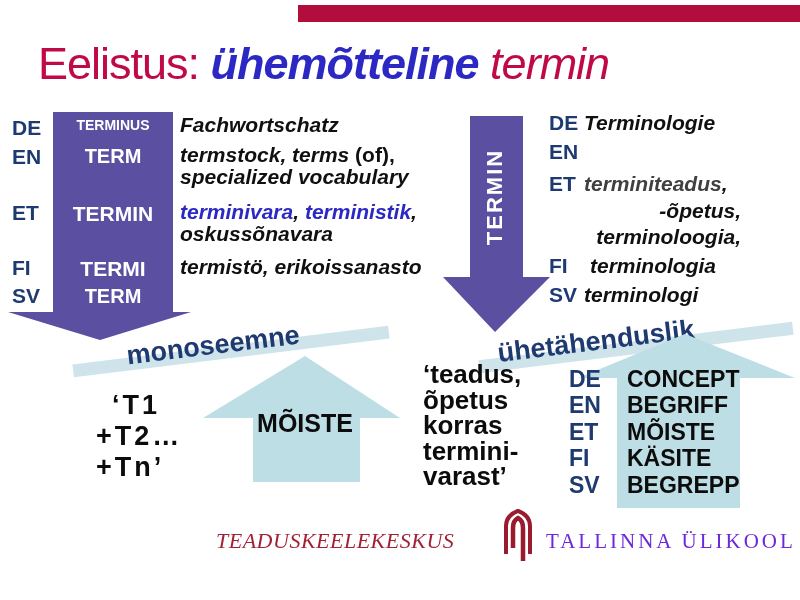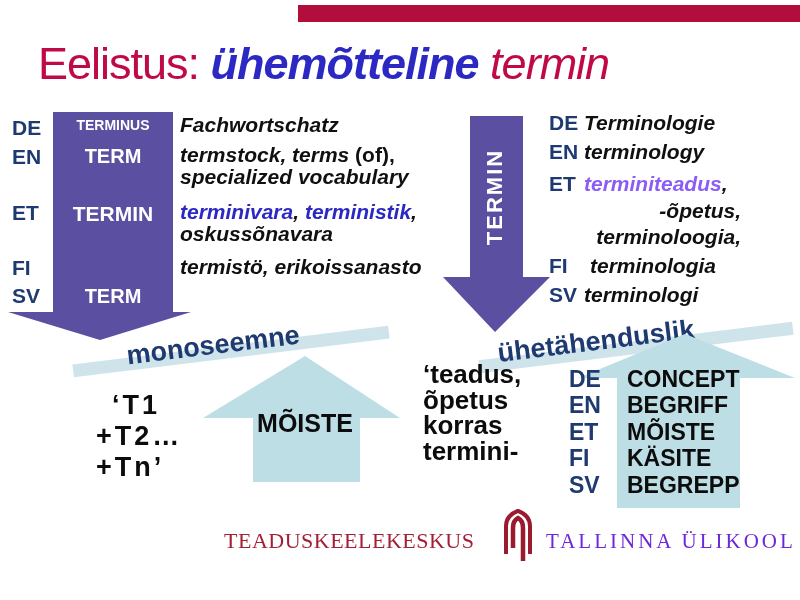--- a/index.html
+++ b/index.html
@@ -24,21 +24,21 @@
     clip-path:polygon(27px 0,80px 0,80px 161px,107px 161px,52px 216px,0 161px,27px 161px); }
   .moiste-arrow { left:203px; top:356px; width:197px; height:126px;
     clip-path:polygon(102px 0,197px 62px,157px 62px,157px 126px,50px 126px,50px 62px,0 62px); }
   .concept-arrow { left:578px; top:334px; width:217px; height:174px;
     clip-path:polygon(107px 0,217px 44px,162px 44px,162px 174px,39px 174px,39px 44px,0 44px); }
   
   .lang { color:#1e3a70; font-weight:bold; font-size:21px; white-space:nowrap; }
   .white-term { color:#ffffff; font-weight:bold; text-align:center; left:53px; width:120px; white-space:nowrap; }
   .desc { font-size:21px; font-weight:bold; font-style:italic; color:#101010; white-space:nowrap; }
   .desc .w-blue { color:#2b28c4; }
-  .desc .w-purple { color:#8b5cf6; }
+  .desc .w-purple { color:#404040; }
   .desc .up { font-style:normal; }
   .right-align { text-align:right; }
   .vert-term { color:#ffffff; font-weight:bold; font-size:22px; letter-spacing:2px; text-align:center;
     transform:rotate(-90deg); }
   .banner-strip { height:13px; background:#cfe4ea; transform:rotate(-7deg); }
   .banner-text { color:#1e3a70; font-weight:bold; font-size:27px; white-space:nowrap; transform:rotate(-7deg); }
   .formula { font-size:27px; font-weight:bold; color:#0c0c0c; letter-spacing:3px; line-height:31px; white-space:nowrap; }
   .big-black { font-size:25px; font-weight:bold; color:#0c0c0c; white-space:nowrap; }
   .quote { font-size:26px; font-weight:bold; color:#0c0c0c; line-height:25.5px; white-space:nowrap; }
   .c-lang { color:#1e3a70; font-weight:bold; font-size:23px; line-height:26.4px; }
@@ -54,20 +54,21 @@
   <div class="abs top-bar"></div>
 
   <div class="abs title">
     <span class="t-red">Eelistus: </span><span class="t-blue">ühemõtteline</span><span class="t-red-i"> termin</span>
   </div>
 
   <div class="abs arrow left-down-arrow"></div>
   <div class="abs white-term" style="top:117px; font-size:14px;">TERMINUS</div>
   <div class="abs white-term" style="top:145px; font-size:20px;">TERM</div>
   <div class="abs white-term" style="top:202px; font-size:21px;">TERMIN</div>
+  <div class="abs white-term" style="top:257px; font-size:21px;">TERMI</div>
   <div class="abs white-term" style="top:285px; font-size:20px;">TERM</div>
 
   <div class="abs lang" style="left:12px; top:116px;">DE</div>
   <div class="abs lang" style="left:12px; top:145px;">EN</div>
   <div class="abs lang" style="left:12px; top:201px;">ET</div>
   <div class="abs lang" style="left:12px; top:256px;">FI</div>
   <div class="abs lang" style="left:12px; top:284px;">SV</div>
 
   <div class="abs desc" style="left:180px; top:113px;">Fachwortschatz</div>
   <div class="abs desc" style="left:180px; top:143px;"><span>termstock, terms</span><span class="up"> (of),</span></div>
@@ -75,21 +76,20 @@
   <div class="abs desc" style="left:180px; top:200px;"><span class="w-blue">terminivara</span><span>, </span><span class="w-blue">terministik</span><span>,</span></div>
   <div class="abs desc" style="left:180px; top:222px;">oskussõnavara</div>
   <div class="abs desc" style="left:180px; top:255px;">termistö, erikoissanasto</div>
 
   <div class="abs arrow right-down-arrow"></div>
   <div class="abs vert-term" style="left:431px; top:183px; width:130px; height:28px;">TERMIN</div>
 
   <div class="abs lang" style="left:549px; top:111px;">DE</div>
   <div class="abs desc" style="left:584px; top:111px;">Terminologie</div>
   <div class="abs lang" style="left:549px; top:140px;">EN</div>
-  <div class="abs desc" style="left:584px; top:140px;">terminology</div>
   <div class="abs lang" style="left:549px; top:172px;">ET</div>
   <div class="abs desc" style="left:584px; top:172px;"><span class="w-purple">terminiteadus</span><span>,</span></div>
   <div class="abs desc right-align" style="left:584px; top:199px; width:157px;">-õpetus,</div>
   <div class="abs desc right-align" style="left:584px; top:225px; width:157px;">terminoloogia,</div>
   <div class="abs lang" style="left:549px; top:254px;">FI</div>
   <div class="abs desc" style="left:590px; top:254px;">terminologia</div>
   <div class="abs lang" style="left:549px; top:283px;">SV</div>
   <div class="abs desc" style="left:584px; top:283px;">terminologi</div>
 
   <div class="abs banner-strip" style="left:72px; top:345px; width:318px;"></div>
@@ -104,37 +104,38 @@
   </div>
   <div class="abs arrow-lite moiste-arrow"></div>
   <div class="abs big-black" style="left:240px; top:409px; width:130px; text-align:center;">MÕISTE</div>
 
   <div class="abs concept-arrow arrow-lite"></div>
   <div class="abs quote" style="left:423px; top:362px;">
     <div>‘teadus,</div>
     <div>õpetus</div>
     <div>korras</div>
     <div>termini-</div>
+    <div>varast’</div>
   </div>
   <div class="abs c-lang" style="left:569px; top:366px;">
     <div>DE</div>
     <div>EN</div>
     <div>ET</div>
     <div>FI</div>
     <div>SV</div>
   </div>
   <div class="abs c-term" style="left:627px; top:366px;">
     <div>CONCEPT</div>
     <div>BEGRIFF</div>
     <div>MÕISTE</div>
     <div>KÄSITE</div>
     <div>BEGREPP</div>
   </div>
 
-  <div class="abs footer-red" style="left:224px; top:528px;">TEADUSKEELEKESKUS</div>
+  <div class="abs footer-red" style="left:216px; top:528px;font-style:italic;">TEADUSKEELEKESKUS</div>
   <div class="abs" style="left:500px; top:509px; width:36px; height:52px;">
     <svg width="36" height="52" viewBox="0 0 36 52">
       <path d="M6 45 V17 C6 8.5 11 4.5 18 1.8 C25 4.5 30 8.5 30 17 V45" fill="none" stroke="#9a1b2f" stroke-width="4"></path>
       <path d="M13 39 V19 C13 13 15 10.5 18 9 C21 10.5 23 13 23 19 V52" fill="none" stroke="#9a1b2f" stroke-width="4.5"></path>
     </svg>
   </div>
   <div class="abs footer-gray" style="left:546px; top:529px;">TALLINNA ÜLIKOOL</div>
 
 </div>
 

